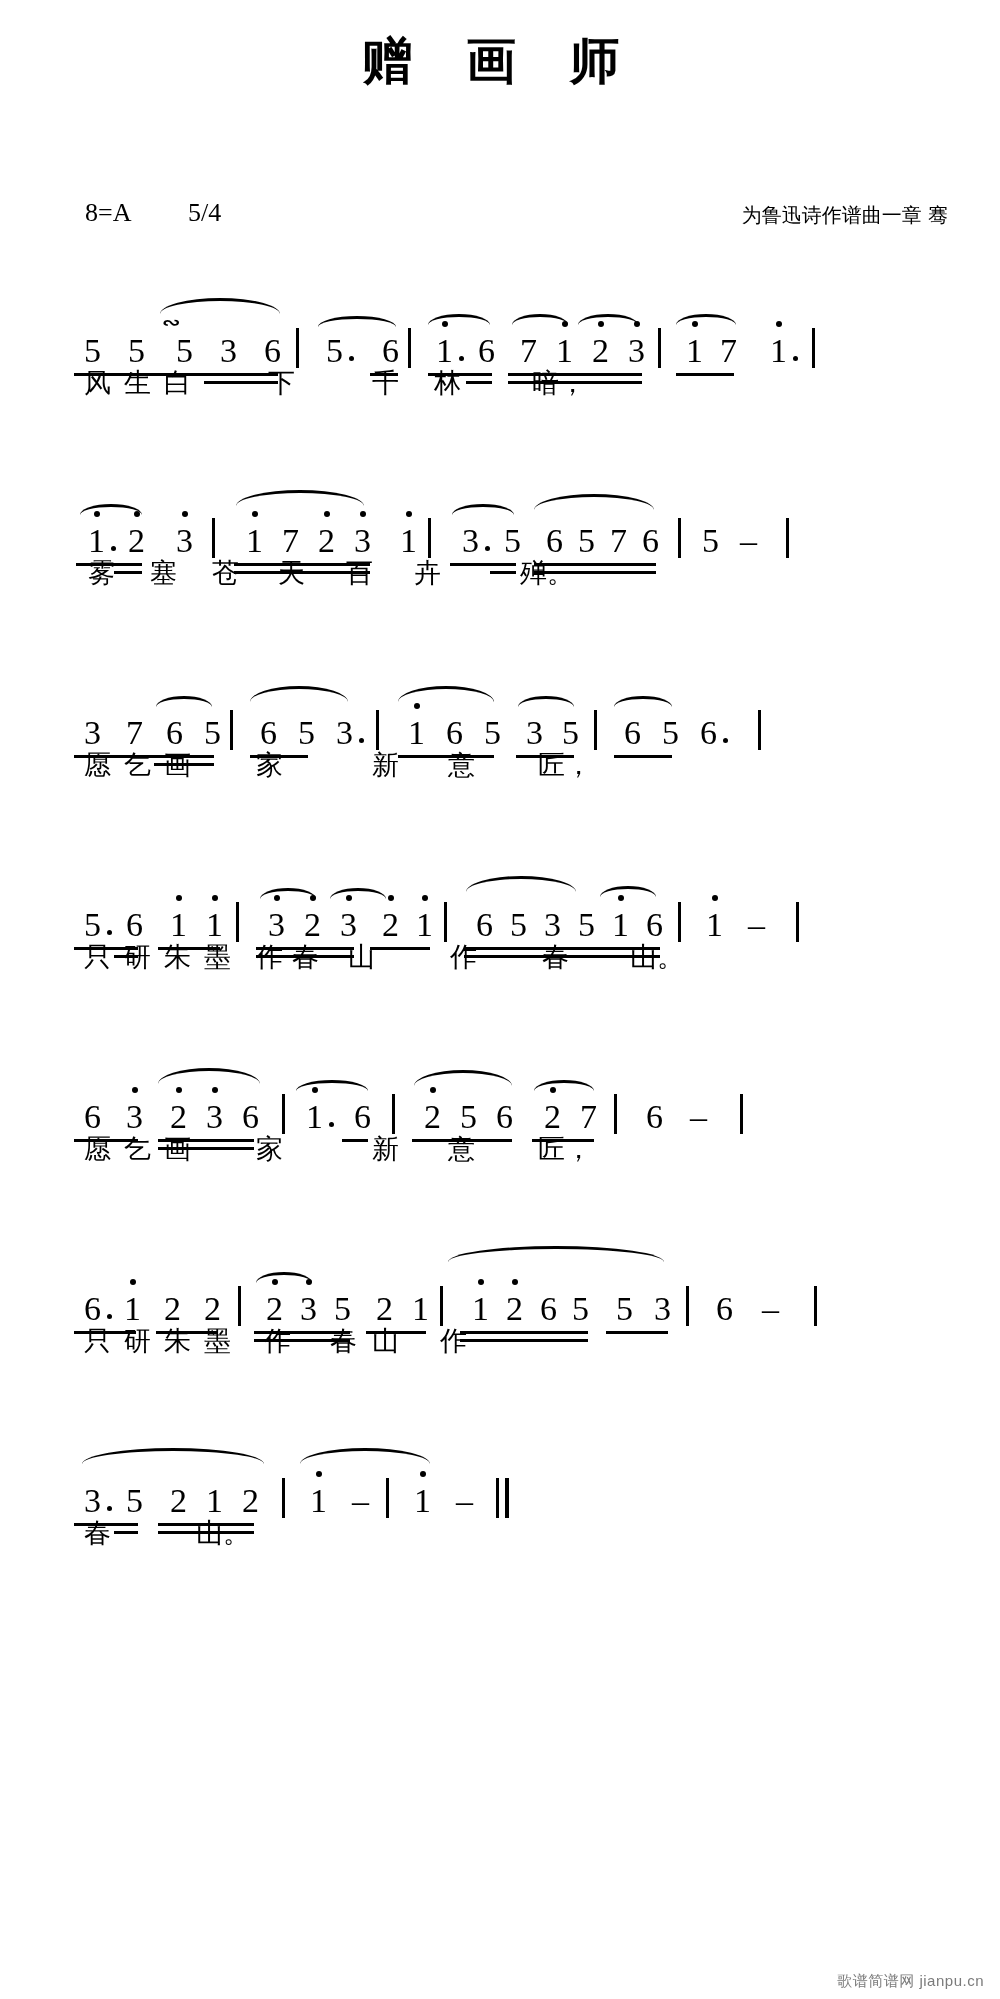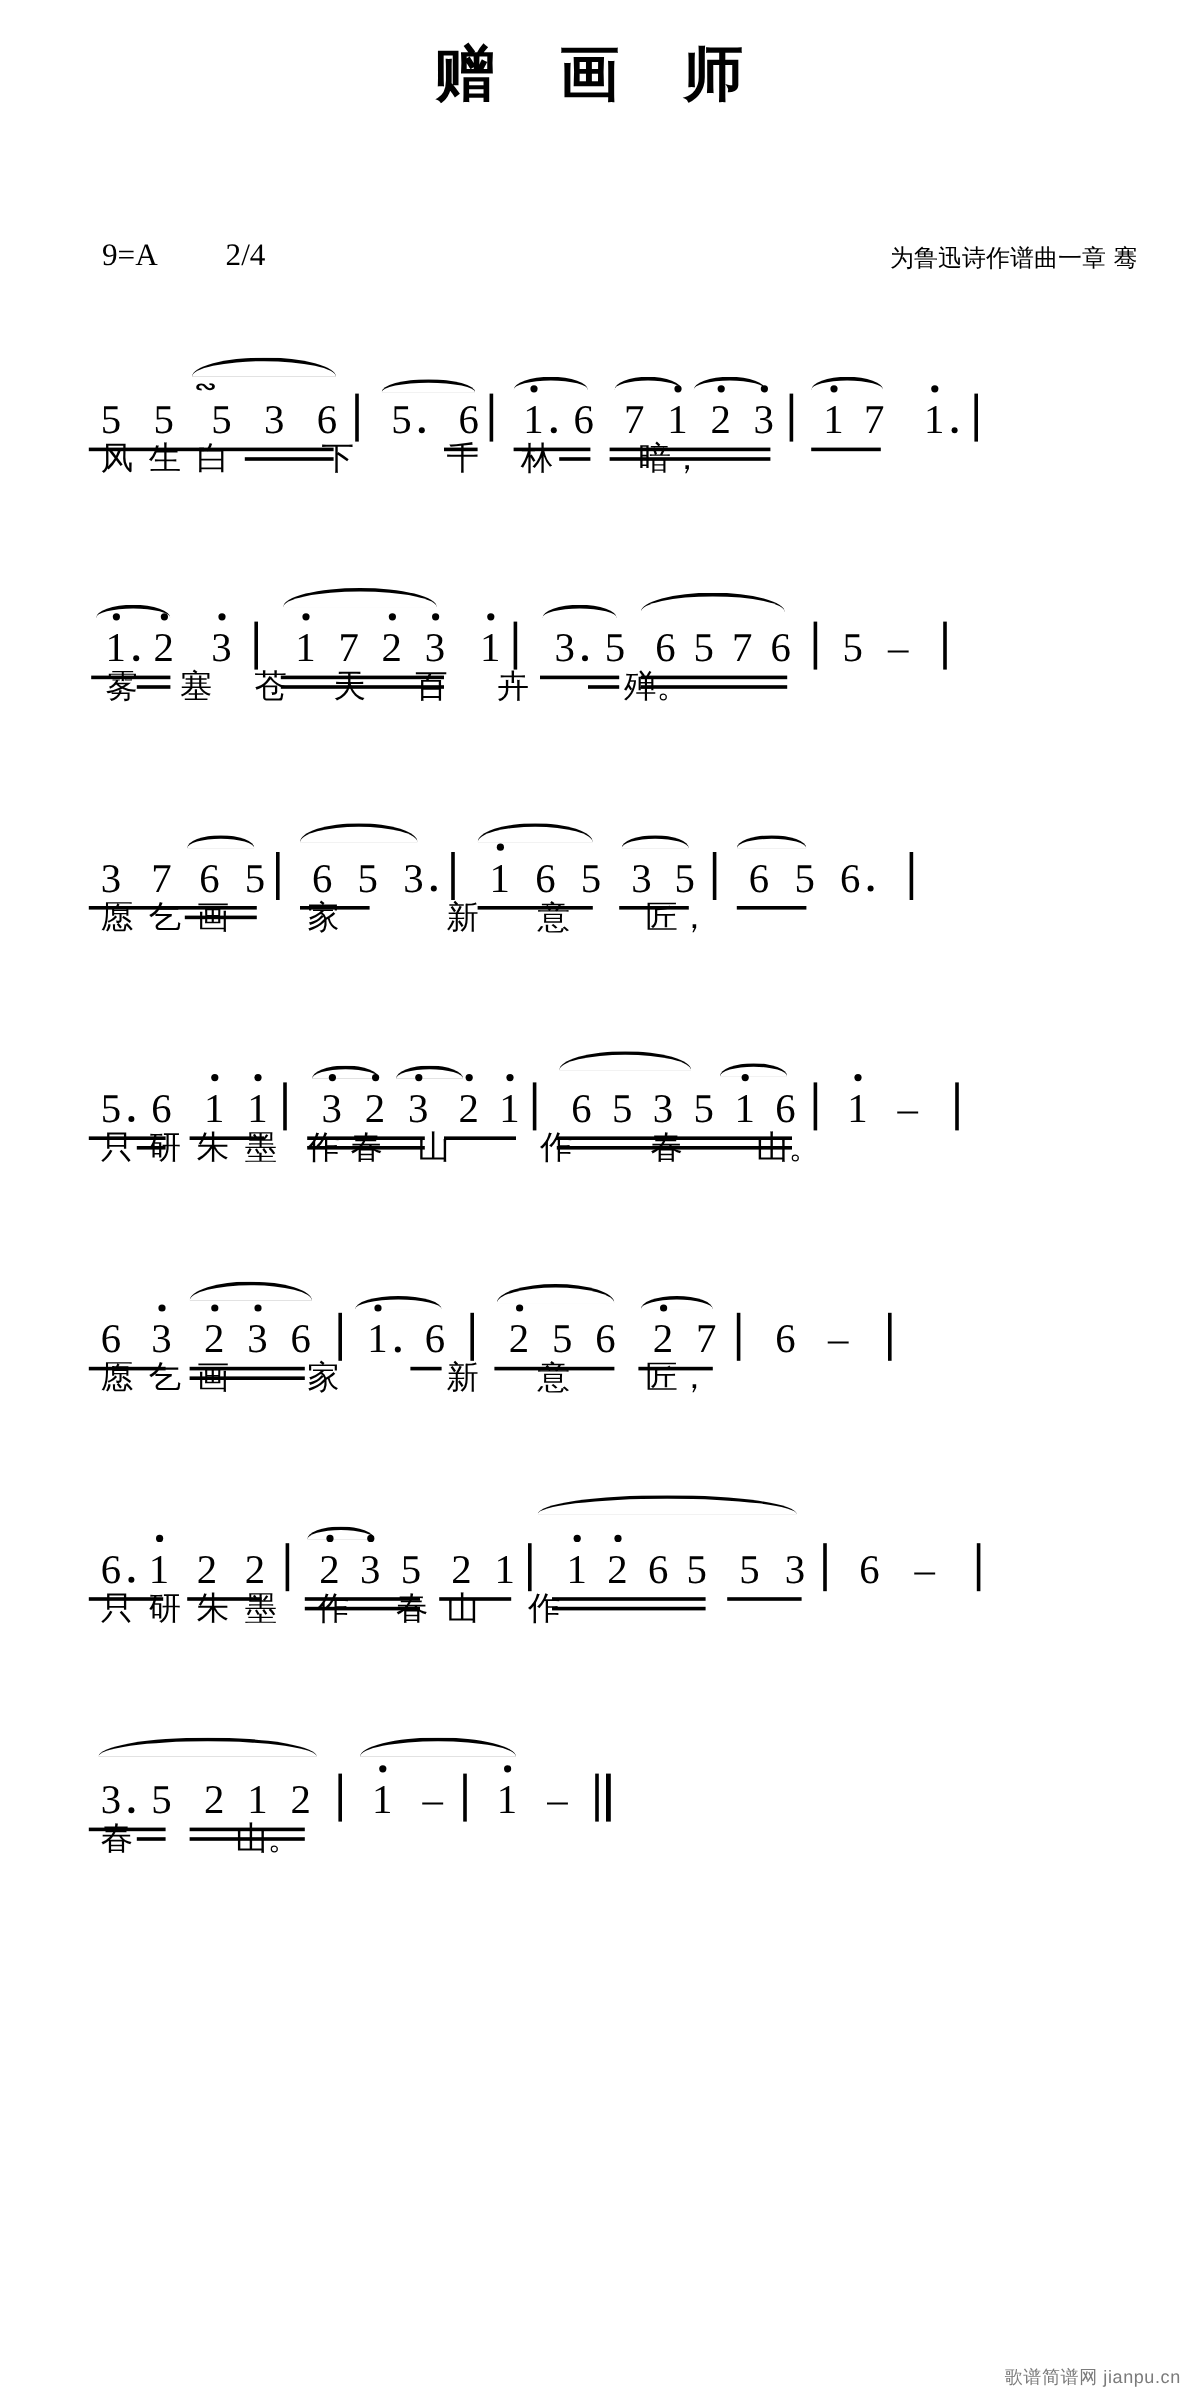--- a/index.html
+++ b/index.html
@@ -182,22 +182,22 @@
     font-family: "Liberation Sans", sans-serif;
     letter-spacing: 0.5px;
   }
 </style>
 </head>
 <body>
 
 <div id="title">赠 画 师</div>
 
 <div id="meta">
-  <div id="key-sig">9=A</div>
-  <div id="time-sig">2/4</div>
+  <div id="key-sig">8=A</div>
+  <div id="time-sig">5/4</div>
   <div id="credit">为鲁迅诗作谱曲一章 骞</div>
 </div>
 
 <div class="system" style="top:290px;">
   <div class="noterow" id="nr1">
 
     <div class="mordent" style="left:162px; top:22px;">∾</div>
 
     <div class="slur" style="left:160px; top:8px; width:120px;"></div>
     <div class="slur flat" style="left:318px; top:26px; width:78px;"></div>

